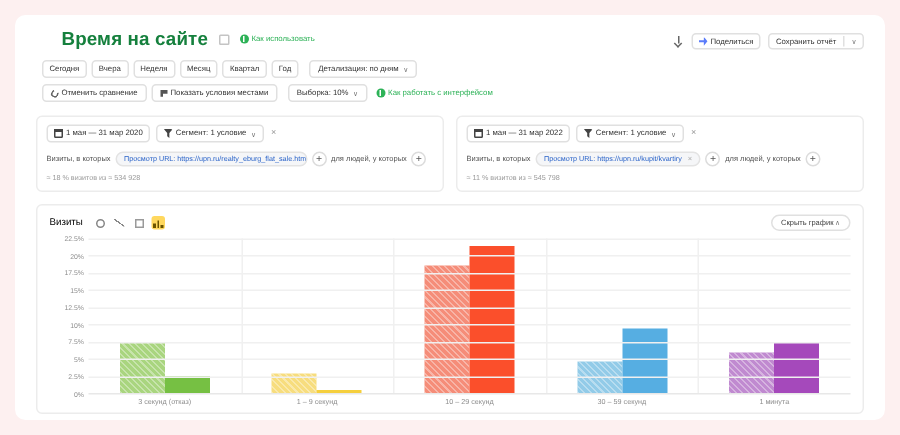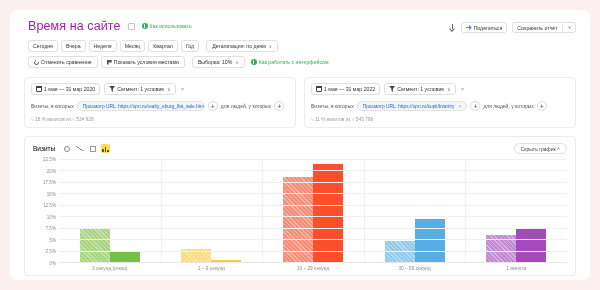--- a/index.html
+++ b/index.html
@@ -17,21 +17,21 @@
     width: 580px; height: 270px;
     background: #ffffff;
     border-radius: 7px;
     overflow: hidden;
   }
   
   .title-row {
     display: flex; align-items: center; gap: 5px;
     padding: 9px 0 0 18px;
   }
-  .page-title { font-size: 12.5px; font-weight: 400; letter-spacing: .1px; color: #a21caf; }
+  .page-title { font-size: 12.5px; font-weight: 700; letter-spacing: .1px; color: #15803d; margin-left: 13px; }
   .title-fav {
     width: 7px; height: 7px; border: 1px solid #c4c4c4; border-radius: 1px;
     margin-left: 2px;
   }
   .howto { display: flex; align-items: center; gap: 2px; margin-left: 2px; }
   .howto-dot {
     width: 6px; height: 6px; border-radius: 50%;
     background: #2db257; display: inline-block; position: relative;
   }
   .howto-dot::after {

